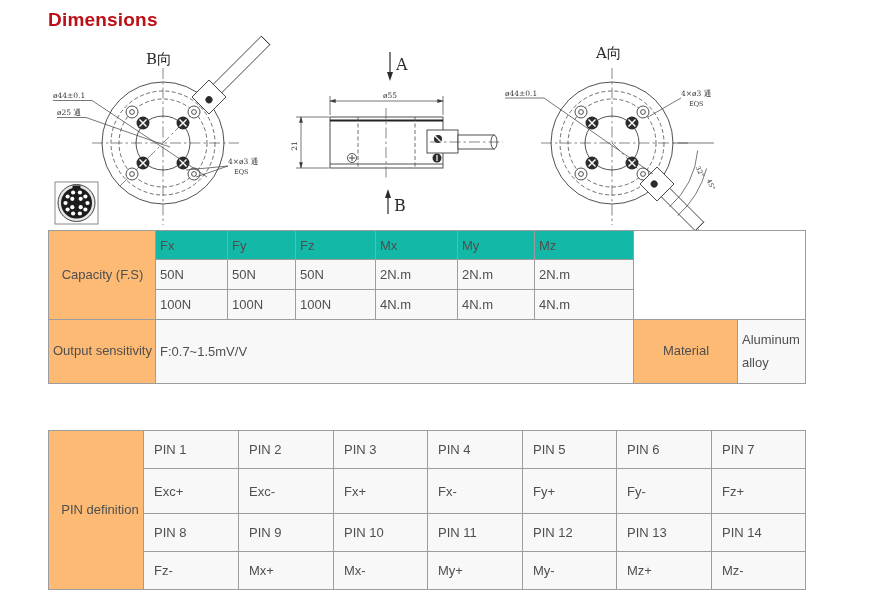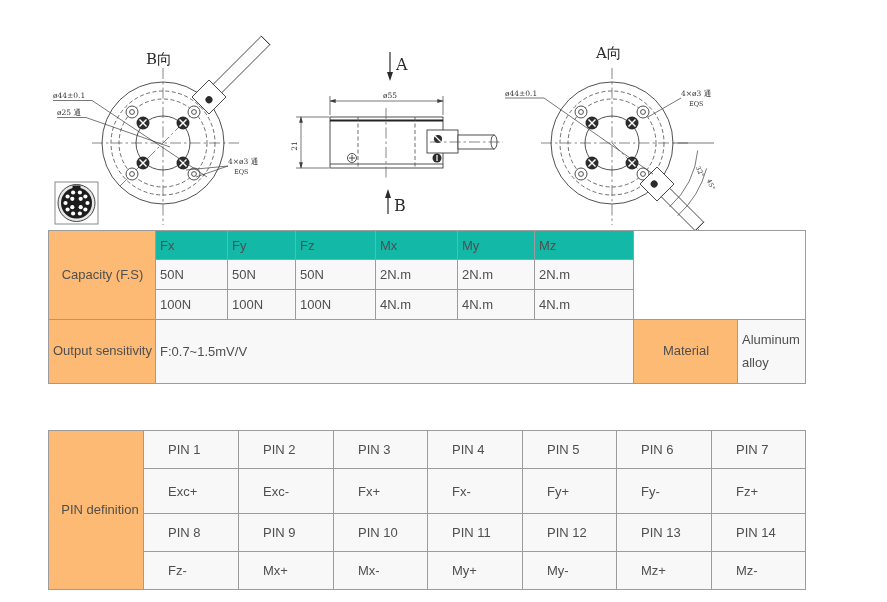--- a/index.html
+++ b/index.html
@@ -20,28 +20,29 @@
   table{border-collapse:collapse;table-layout:fixed;position:absolute;left:48px;z-index:1;
     font-size:13px;color:#4f4f4f;}
   #capacity-table{top:230px;width:757px;}
   #pin-table{top:430px;width:757px;}
   td{border:1px solid #9c9c9c;background:#f8f8f8;padding:2px 3px 2px 4px;
     vertical-align:middle;text-align:left;overflow:hidden;}
   td.lbl{background:#fdba74;line-height:1.75;text-align:center;}
   td.hdr{background:#14b8a6;}
   td.blank{background:#ffffff;}
   td.wrap{line-height:1.75;}
-  #pin-table td{padding-left:24px;}
+  #pin-table td{padding-left:10px;}
   #pin-table td.lbl{padding-left:11px;}
 </style>
 </head>
 <body>
 
 <div id="stage">
 
+  <div id="page-title">Dimensions</div>
 
   <svg id="drawing" width="887" height="602" viewBox="0 0 887 602">
     <defs>
       <marker id="arr" viewBox="0 0 10 6" refX="9" refY="3" markerWidth="9" markerHeight="5.4" orient="auto-start-reverse">
           <path d="M0,0 L10,3 L0,6 z" fill="#3d3d3d"></path>
         </marker>
       <g id="flangeView">
         <line class="cl" x1="-71" y1="0" x2="76" y2="0"></line>
         <line class="cl" x1="0" y1="-75" x2="0" y2="82"></line>
         <circle class="ln" r="61"></circle>

